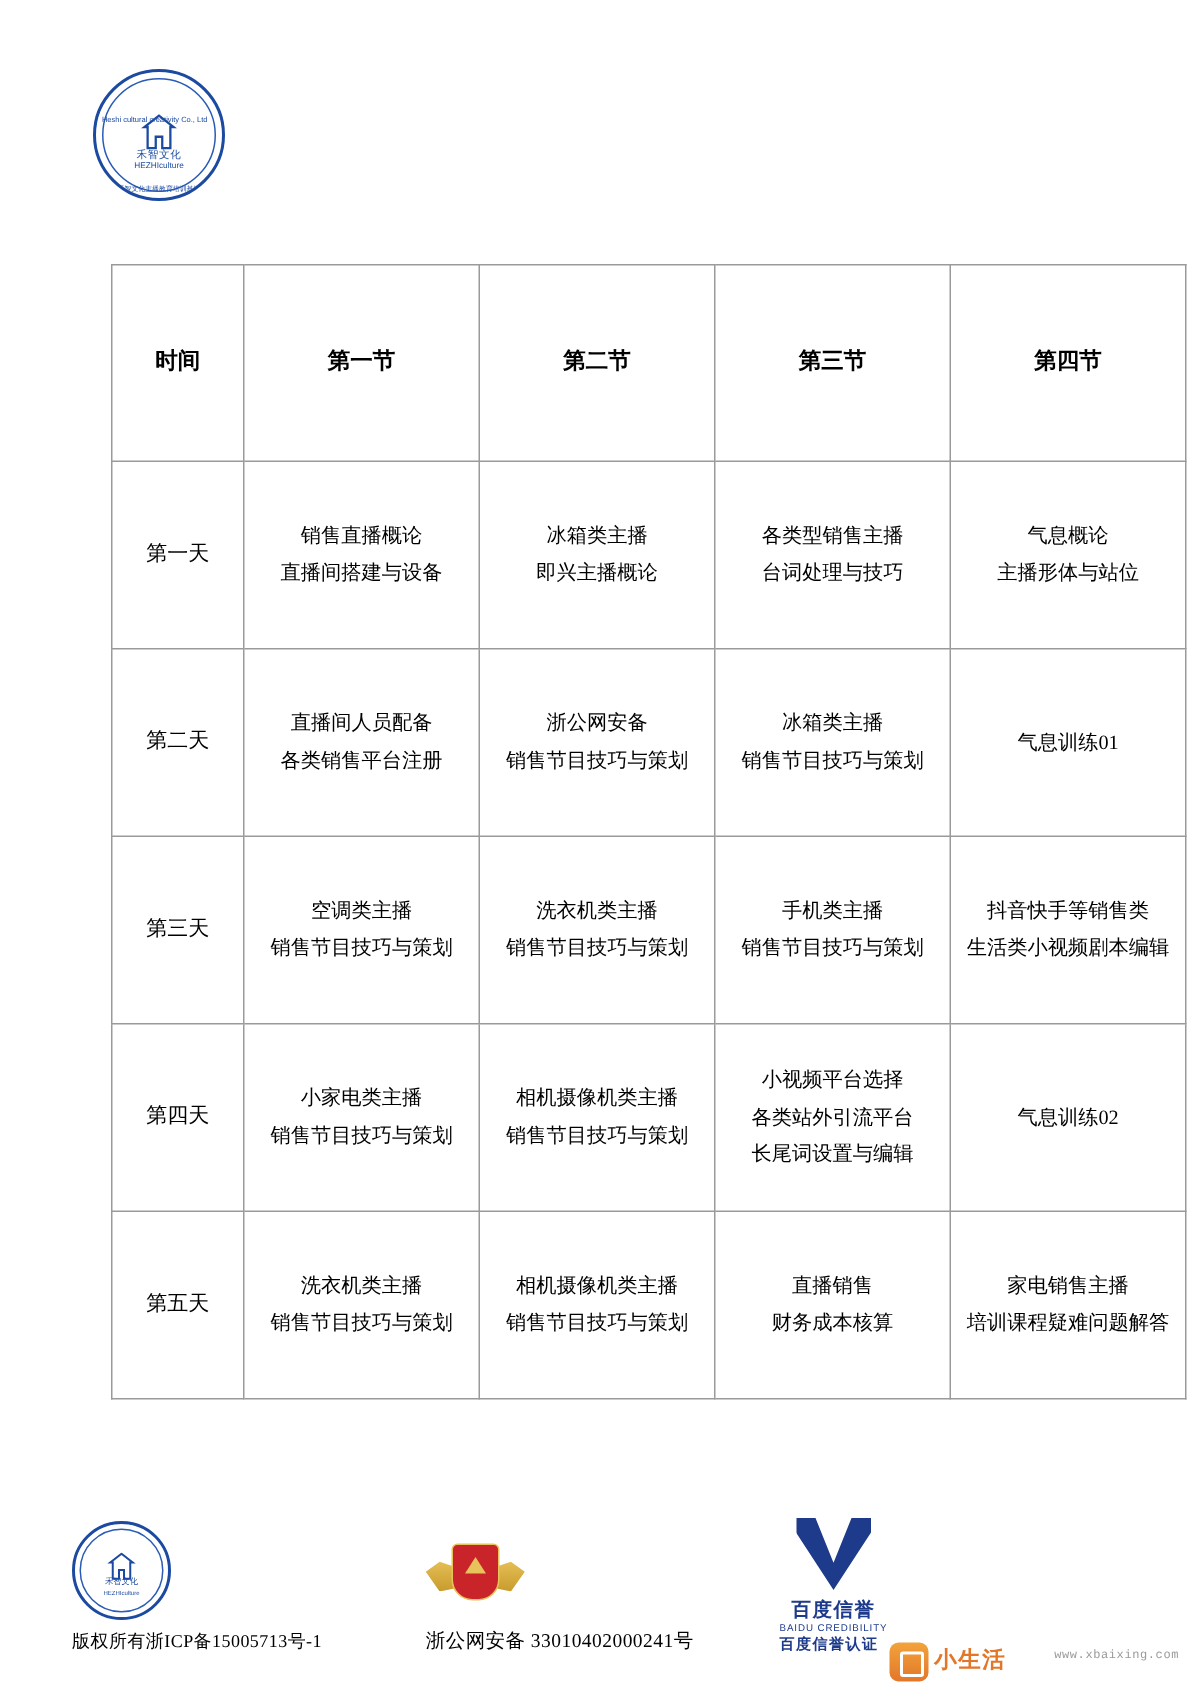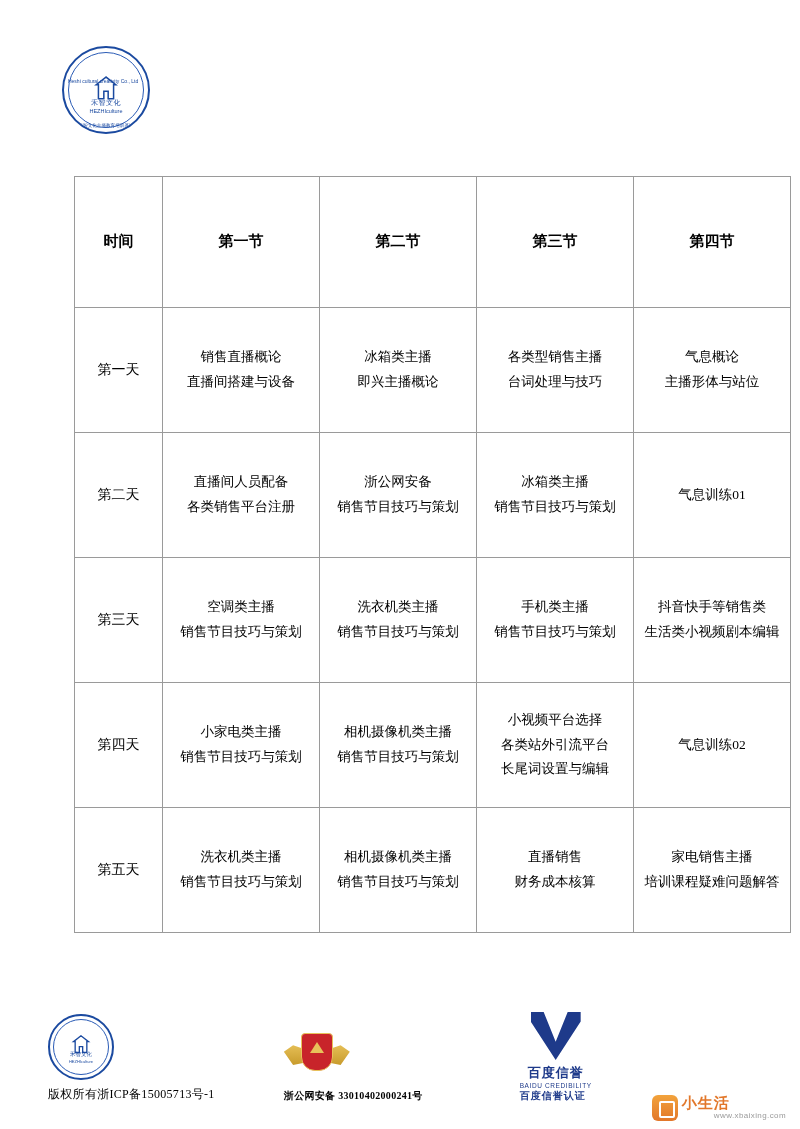--- a/index.html
+++ b/index.html
@@ -174,22 +174,22 @@
     align-items: flex-end;
     justify-content: space-between;
   }
   .footer-col {
     display: flex;
     flex-direction: column;
     align-items: flex-start;
     width: 33%;
   }
   .footer-text {
-    font-size: 10px;
-    font-weight: bold;
+    font-size: 13px;
+    font-weight: normal;
     margin-top: 6px;
     letter-spacing: 0.3px;
   }
   .footer-text.plain {
     font-weight: normal;
     font-size: 12px;
     font-family: Liberation Serif, serif;
   }
 
   .seal-sm {
@@ -330,33 +330,32 @@
   .watermark .wm-icon:after {
     content: "";
     position: absolute;
     left: 7px; top: 6px;
     width: 12px; height: 13px;
     border: 2px solid #fff;
     border-radius: 2px;
   }
   .watermark .wm-text {
     display: flex;
-    flex-direction: column;
     line-height: 1.05;
   }
   .watermark .wm-cn {
     font-size: 15px;
     font-weight: bold;
     color: #e2772a;
     letter-spacing: 1px;
   }
   .watermark .wm-en {
     font-size: 8px;
     color: #9a9a9a;
-    font-family: Liberation Sans, sans-serif;
+    font-family: Liberation Mono, monospace;
     letter-spacing: 0.4px;
     padding-left: 32px;
   }
 </style>
 </head>
 <body>
 
 <div class="page">
 
   <div class="header">

